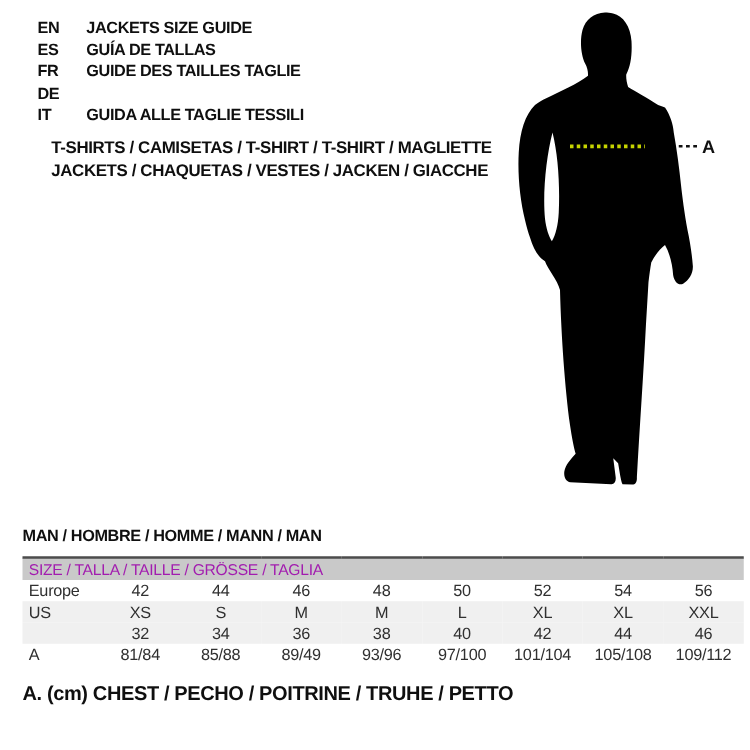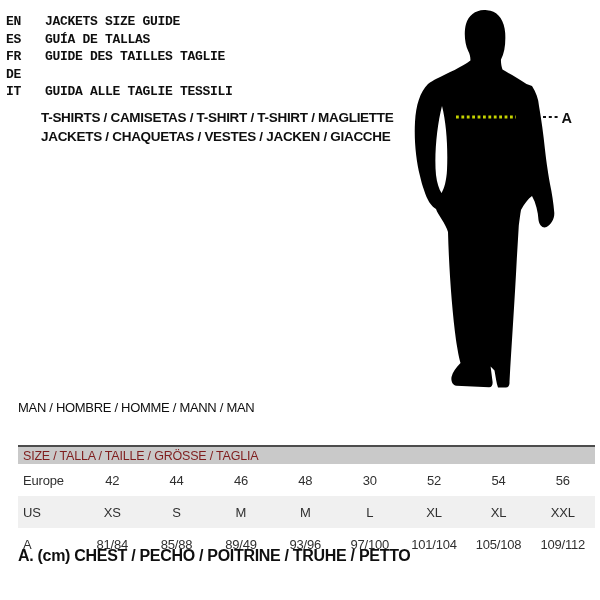--- a/index.html
+++ b/index.html
@@ -9,40 +9,40 @@
     --sil:#000000;
     --ink:#0f0f0f;
   }
   html,body{margin:0;padding:0;}
   body{
     width:600px;height:600px;background:#ffffff;overflow:hidden;position:relative;
     font-family:"Liberation Sans","DejaVu Sans",sans-serif;color:var(--ink);
   }
   .page{position:absolute;inset:0;}
   
-  .lang-block{position:absolute;left:6px;top:13px;font-size:13px;font-weight:bold;letter-spacing:-0.3px;font-family:Liberation Mono, monospace;}
+  .lang-block{position:absolute;left:30px;top:13px;font-size:13px;font-weight:bold;letter-spacing:-0.3px;}
   .lang-row{display:flex;line-height:17.5px;}
   .lang-code{width:39px;flex:0 0 39px;}
   
   .cat-block{position:absolute;left:18px;top:109px;font-size:13.5px;font-weight:bold;letter-spacing:-0.3px;}
   .cat-line{line-height:18.5px;white-space:nowrap;margin-left:23px;}
   
   .figure{position:absolute;left:405px;top:0;width:195px;height:400px;}
   .figure path{fill:var(--sil);}
   .chest-dash{stroke:var(--dash);}
   .pointer-dash{stroke:#111111;}
   .measure-label{font-family:"Liberation Sans","DejaVu Sans",sans-serif;font-size:14.5px;font-weight:bold;fill:#111111;}
   
-  .section-title{position:absolute;left:18px;top:400px;font-size:13px;font-weight:normal;letter-spacing:-0.3px;}
+  .section-title{position:absolute;left:18px;top:421px;font-size:13px;font-weight:bold;letter-spacing:-0.3px;}
   
   .size-table{position:absolute;left:18px;top:445px;width:577px;border-collapse:collapse;table-layout:fixed;
     font-size:13px;color:#303030;letter-spacing:-0.2px;}
   .size-table th{background:var(--header-bg);border-top:2px solid #4c4c4c;text-align:left;font-weight:normal;
-    height:15px;padding:1px 0 1px 5px;font-size:12.5px;color:#7f1d1d;}
-  .size-table td{height:32px;padding:0;text-align:center;}
+    height:15px;padding:1px 0 1px 5px;font-size:12.5px;color:#a21caf;}
+  .size-table td{height:17px;padding:0;text-align:center;}
   .size-table td.row-label{text-align:left;padding-left:5px;}
   .size-table tr.shaded{background:var(--alt-bg);padding-left:44px;}
   .col-label{width:62px;}
   
   .footnote{position:absolute;left:18px;top:547px;font-size:16px;font-weight:bold;letter-spacing:-0.3px;}
 </style>
 </head>
 <body>
 
 <div class="page">
@@ -144,35 +144,46 @@
         <th colspan="9">SIZE / TALLA / TAILLE / GRÖSSE / TAGLIA</th>
       </tr>
     </thead>
     <tbody>
         <tr>
           <td class="row-label">Europe</td>
           <td>42</td>
           <td>44</td>
           <td>46</td>
           <td>48</td>
-          <td>30</td>
+          <td>50</td>
           <td>52</td>
           <td>54</td>
           <td>56</td>
         </tr>
         <tr class="shaded">
           <td class="row-label">US</td>
           <td>XS</td>
           <td>S</td>
           <td>M</td>
           <td>M</td>
           <td>L</td>
           <td>XL</td>
           <td>XL</td>
           <td>XXL</td>
+        </tr>
+        <tr class="shaded">
+          <td class="row-label"></td>
+          <td>32</td>
+          <td>34</td>
+          <td>36</td>
+          <td>38</td>
+          <td>40</td>
+          <td>42</td>
+          <td>44</td>
+          <td>46</td>
         </tr>
         <tr>
           <td class="row-label">A</td>
           <td>81/84</td>
           <td>85/88</td>
           <td>89/49</td>
           <td>93/96</td>
           <td>97/100</td>
           <td>101/104</td>
           <td>105/108</td>

